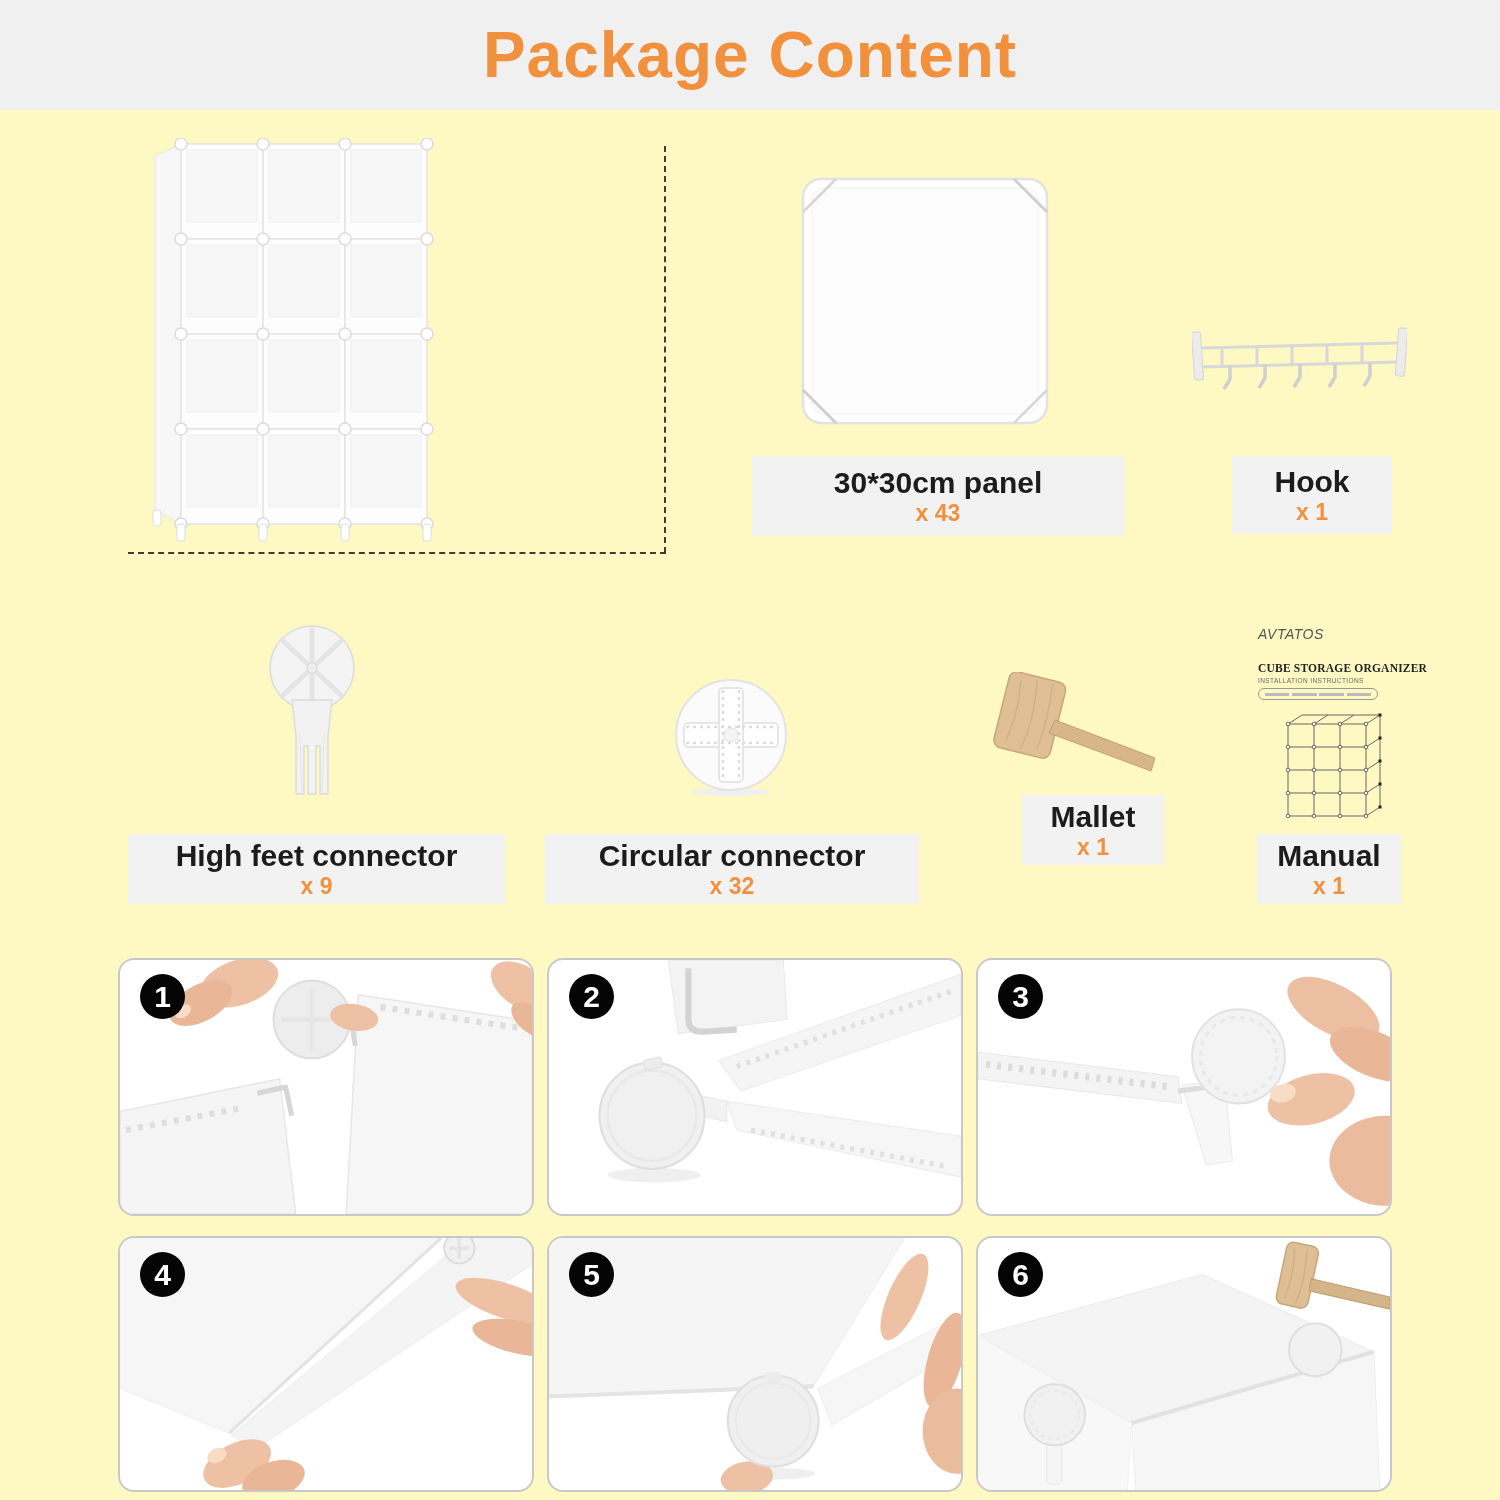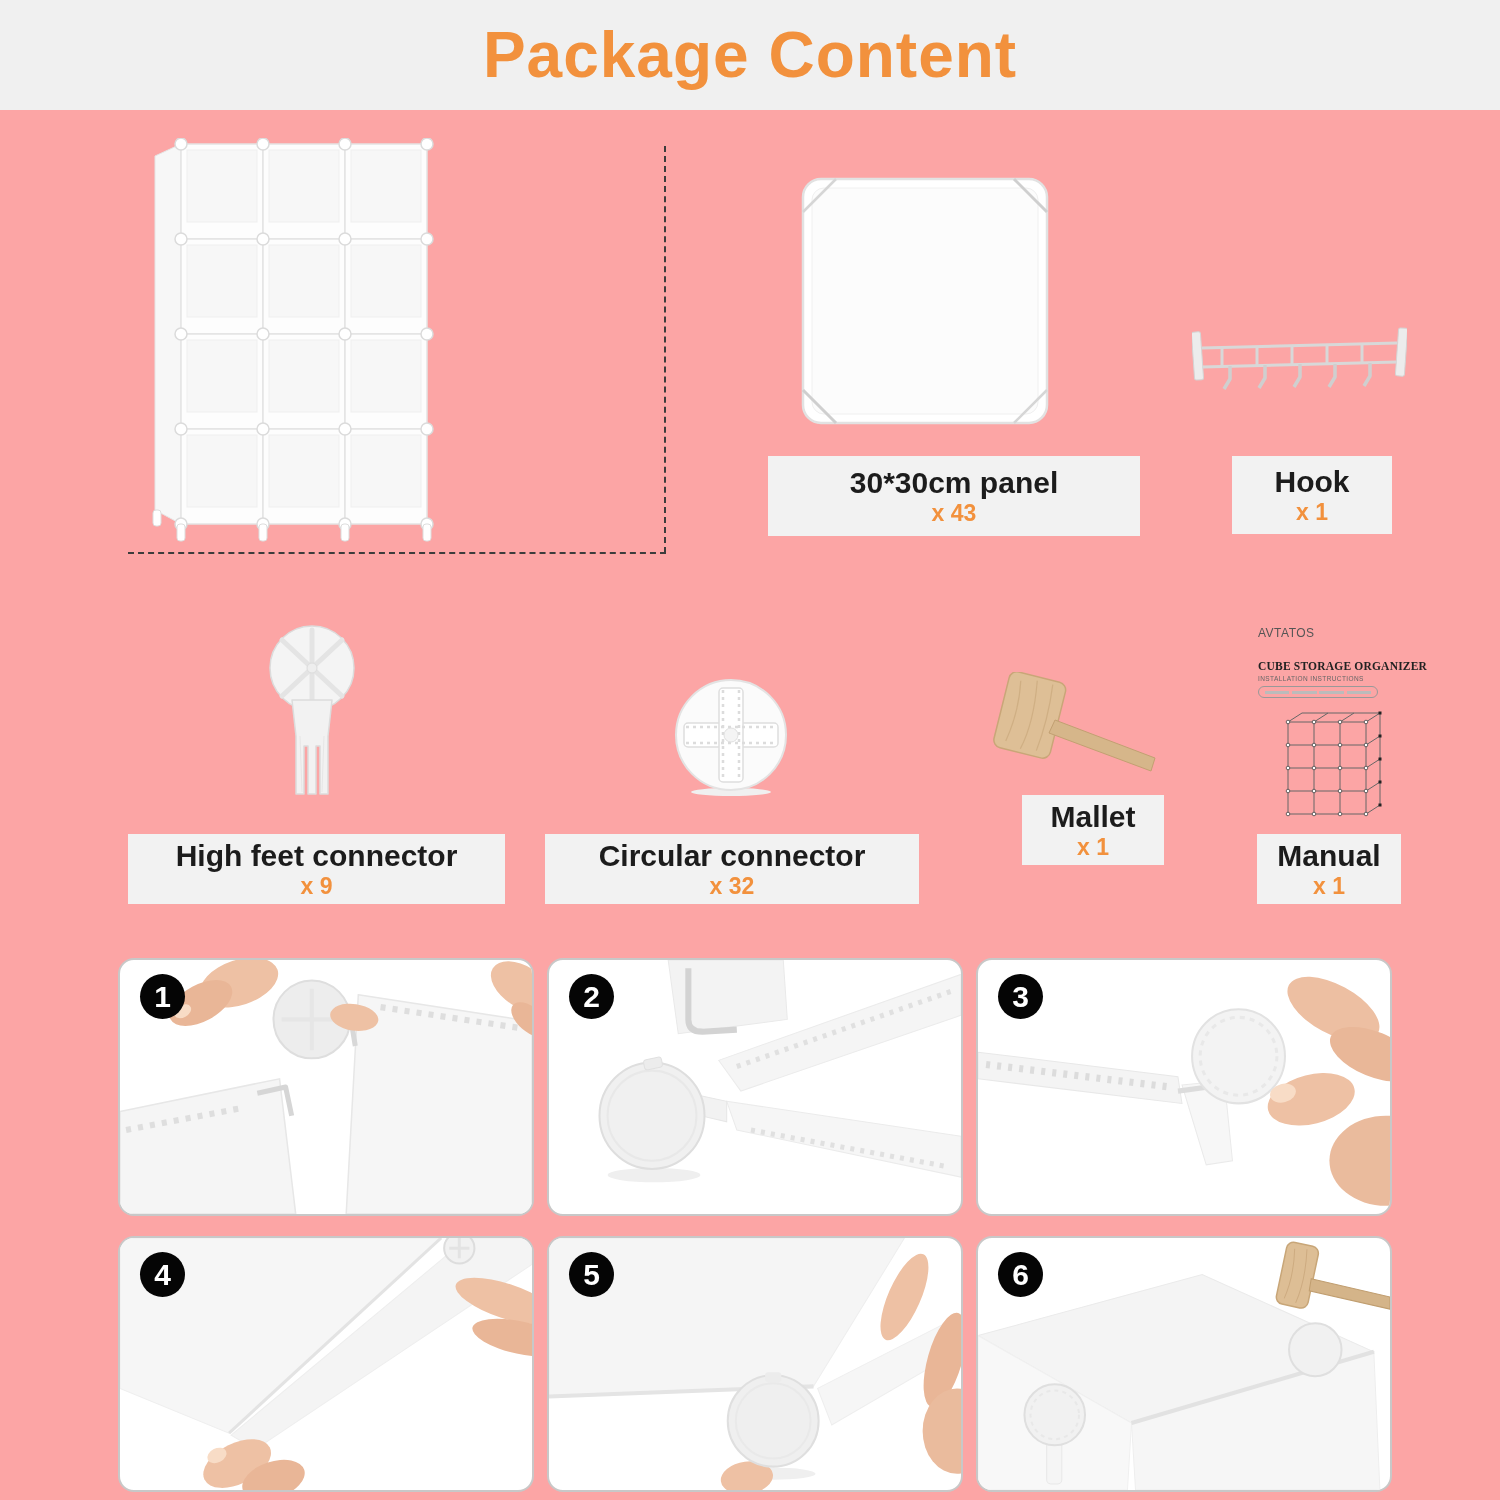--- a/index.html
+++ b/index.html
@@ -1,35 +1,35 @@
 <!DOCTYPE html>
 <html style="--accent: #F2913D;"><head>
 <meta charset="utf-8">
 <style>
   html,body{margin:0;padding:0;background:#fff;}
-  .page{position:relative;width:1500px;height:1500px;background:#fca5a5;
+  .page{position:relative;width:1500px;height:1500px;background:#fef9c3;
         font-family:"Liberation Sans",sans-serif;overflow:hidden;}
   .abs{position:absolute;}
   
   .header{left:0;top:0;width:1500px;height:110px;background:#f0f0f0;
           display:flex;align-items:center;justify-content:center;}
   .page-title{font-size:64px;font-weight:700;color:var(--accent,#F2913D);letter-spacing:1px;}
   
   .cube-label{font-size:48px;font-weight:700;font-style:italic;color:#2d2d2d;}
   
   .dash-v{border-left:2px dashed #3c3c3c;width:0;}
   .dash-h{border-top:2px dashed #3c3c3c;height:0;}
   
   .band{background:#f2f2f2;display:flex;flex-direction:column;align-items:center;
         justify-content:center;gap:4px;}
   .band-name{font-size:30px;font-weight:700;color:#1c1c1c;line-height:1.05;white-space:nowrap;}
   .band-qty{font-size:23px;font-weight:700;color:var(--accent,#F2913D);line-height:1;}
   
   .manual{display:flex;flex-direction:column;}
-  .manual-brand{font-size:12px;color:#555;letter-spacing:.5px;}
+  .manual-brand{font-size:14px;color:#555;letter-spacing:.5px;font-style:italic;}
   .manual-title{font-family:"Liberation Serif",serif;font-size:11.5px;font-weight:700;
                 color:#222;margin-top:20px;letter-spacing:.2px;white-space:nowrap;}
   .manual-sub{font-size:6.5px;color:#666;margin-top:3px;letter-spacing:.4px;}
   .manual-pill{margin-top:4px;width:120px;height:12px;border:1px solid #999;border-radius:6px;
                display:flex;align-items:center;justify-content:space-evenly;padding:0 3px;box-sizing:border-box;}
   .manual-pill span{display:block;width:22%;height:3px;background:#bbb;}
   
   .step-cell{border:2px solid #c8c8c8;border-radius:16px;background:#fff;overflow:hidden;}
   .step-cell svg{position:absolute;left:0;top:0;width:100%;height:100%;}
   .badge{position:absolute;left:20px;top:14px;width:45px;height:45px;border-radius:50%;
@@ -108,21 +108,21 @@
 
   <svg class="abs" style="left:1192px;top:324px;" width="215" height="75" viewBox="0 0 215 75">
     <rect x="1" y="8" width="9" height="48" rx="2" fill="#ececec" stroke="#d4d4d4" transform="rotate(-4 5 32)"></rect>
     <rect x="205" y="4" width="9" height="48" rx="2" fill="#ececec" stroke="#d4d4d4" transform="rotate(4 209 28)"></rect>
     <path d="M10,24 L205,19" stroke="#d8d8d8" stroke-width="3" fill="none"></path>
     <path d="M10,43 L205,38" stroke="#d8d8d8" stroke-width="3" fill="none"></path>
     <path d="M30,23 L30,42 M65,22 L65,41 M100,21 L100,40 M135,21 L135,40 M170,20 L170,39" stroke="#d8d8d8" stroke-width="3"></path>
     <path d="M38,42 l0,13 l-6,10 M73,41 l0,13 l-6,10 M108,40 l0,13 l-6,10 M143,40 l0,13 l-6,10 M178,39 l0,13 l-6,10" stroke="#cfcfcf" stroke-width="3.5" fill="none" stroke-linejoin="round"></path>
   </svg>
 
-  <div class="abs band" style="left:768px;top:456px;width:372px;height:80px;">
+  <div class="abs band" style="left:752px;top:456px;width:372px;height:80px;">
     <div class="band-name">30*30cm panel</div>
     <div class="band-qty">x 43</div>
   </div>
   <div class="abs band" style="left:1232px;top:456px;width:160px;height:78px;">
     <div class="band-name">Hook</div>
     <div class="band-qty">x 1</div>
   </div>
 
   <svg class="abs" style="left:266px;top:624px;" width="92" height="178" viewBox="0 0 92 178">
     <circle cx="46" cy="44" r="42" fill="#f4f4f4" stroke="#dcdcdc" stroke-width="1.5"></circle>

